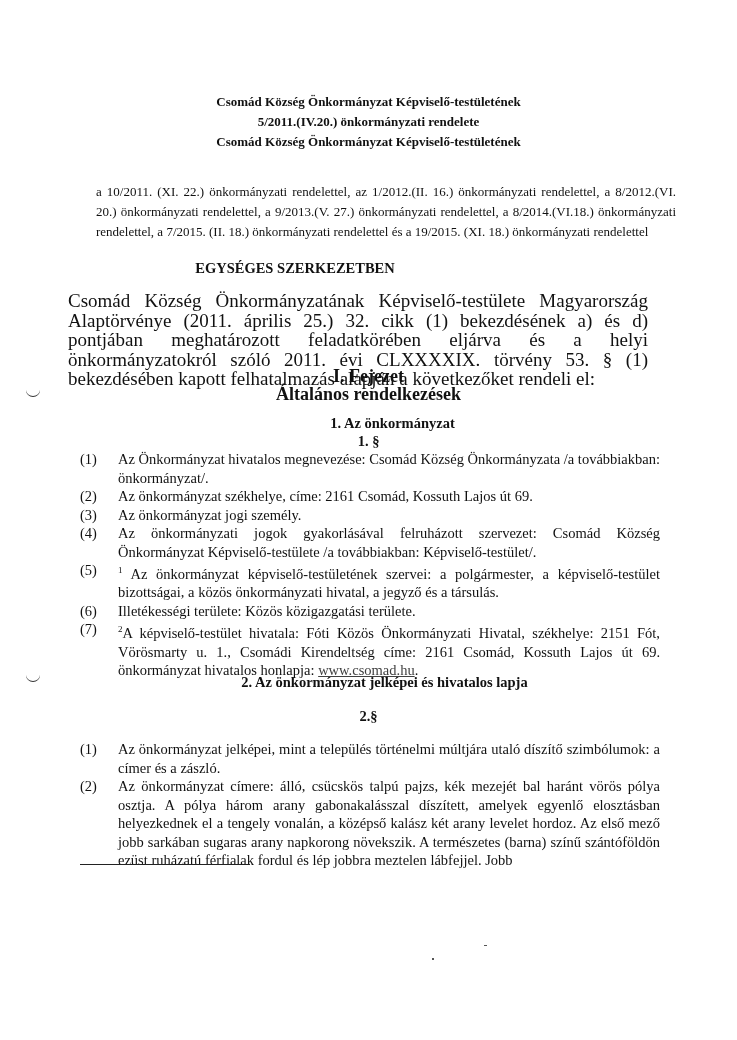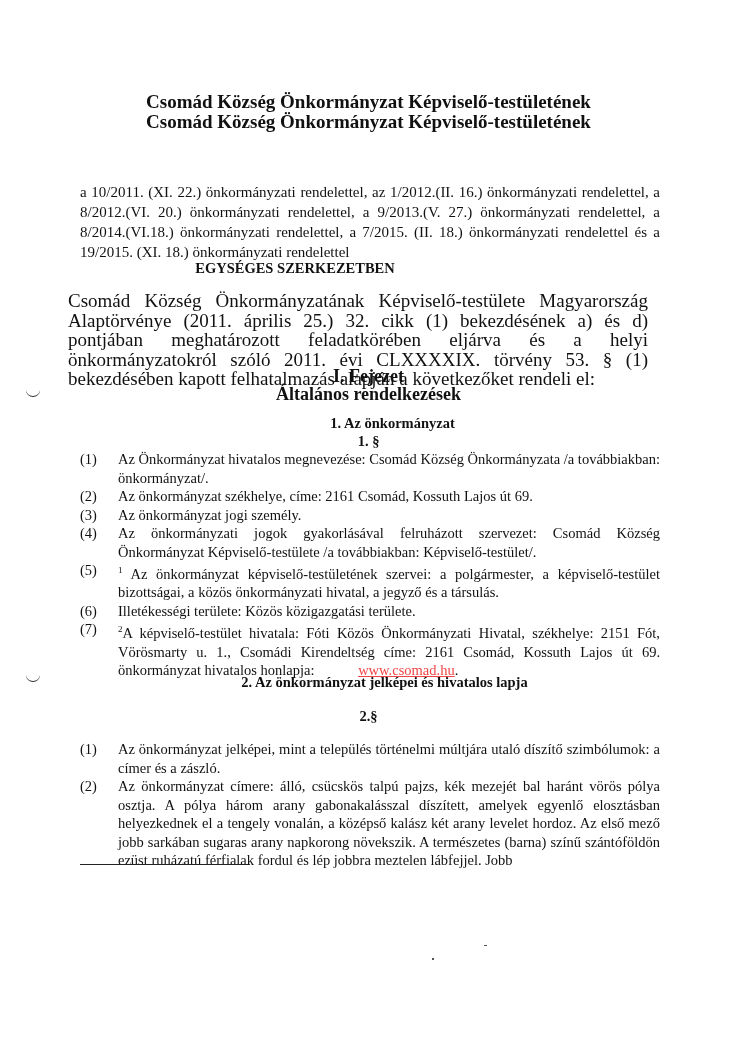--- a/index.html
+++ b/index.html
@@ -1,52 +1,53 @@
 <!DOCTYPE html>
 <html><head>
 <meta charset="utf-8">
 <style>
   html, body { margin: 0; padding: 0; background: #ffffff; }
   body { width: 737px; height: 1040px; position: relative; overflow: hidden;
          font-family: "Liberation Serif", "DejaVu Serif", serif; color: #111; }
   .page { position: absolute; left: 0; top: 0; width: 737px; height: 1040px; }
   .title-block { position: absolute; top: 92px; left: 0; width: 737px; text-align: center;
-                 font-weight: bold; font-size: 19px; line-height: 20px; }
-  .amend { position: absolute; top: 182px; left: 80px; width: 580px; font-size: 15px;
+                 font-weight: bold; font-size: 13px; line-height: 20px; }
+  .amend { position: absolute; top: 182px; left: 96px; width: 580px; font-size: 13px;
            line-height: 20px; text-align: justify; text-align-last: left; }
   .consol { position: absolute; top: 258px; left: 0; width: 590px; text-align: center;
             font-weight: bold; font-size: 14.5px; line-height: 20px; }
   .preamble { position: absolute; top: 291px; left: 68px; width: 580px; font-size: 19px;
               line-height: 19.5px; text-align: justify; text-align-last: left; }
   .chapter { position: absolute; top: 367px; left: 0; width: 737px; text-align: center;
              font-weight: bold; font-size: 18px; line-height: 18px; }
   .section-title { position: absolute; left: 0; width: 737px; text-align: center;
                    font-weight: bold; font-size: 14.5px; line-height: 20px; }
   .para-sign { position: absolute; left: 0; width: 737px; text-align: center;
                font-weight: bold; font-size: 14.5px; line-height: 20px; }
   .items { position: absolute; left: 80px; width: 580px; font-size: 14.5px; line-height: 18.5px; }
   .item { display: flex; margin-bottom: 0; }
   .item .num { width: 38px; flex: 0 0 38px; }
   .item .txt { flex: 1; text-align: justify; text-align-last: left; }
   .item .txt sup { font-size: 9px; }
-  .link { text-decoration: underline; color: #ef4444; margin-left: 40px; }
+  .link { text-decoration: underline; color: #404040; }
   .fn-rule { position: absolute; top: 864px; left: 80px; width: 170px; height: 1px; background: #222; }
   .footnote { position: absolute; left: 80px; width: 600px; font-size: 11px; line-height: 14px; }
   .footnote sup { font-size: 7px; }
   .margin-mark { position: absolute; left: 26px; width: 14px; height: 6px;
                  border-bottom: 1.5px solid #333; border-radius: 0 0 8px 8px; }
   .speck { position: absolute; width: 2px; height: 2px; background: #555; }
 </style>
 </head>
 <body>
 
 <div class="page">
 
   <div class="title-block">
     <div>Csomád Község Önkormányzat Képviselő-testületének</div>
+    <div>5/2011.(IV.20.) önkormányzati rendelete</div>
     <div>Csomád Község Önkormányzat Képviselő-testületének</div>
   </div>
 
   <div class="amend">a 10/2011. (XI. 22.) önkormányzati rendelettel, az 1/2012.(II. 16.) önkormányzati rendelettel, a 8/2012.(VI. 20.) önkormányzati rendelettel, a 9/2013.(V. 27.) önkormányzati rendelettel, a 8/2014.(VI.18.) önkormányzati rendelettel, a 7/2015. (II. 18.) önkormányzati rendelettel és a 19/2015. (XI. 18.) önkormányzati rendelettel</div>
 
   <div class="consol">EGYSÉGES SZERKEZETBEN</div>
 
   <div class="preamble">Csomád Község Önkormányzatának Képviselő-testülete Magyarország Alaptörvénye (2011. április 25.) 32. cikk (1) bekezdésének a) és d) pontjában meghatározott feladatkörében eljárva és a helyi önkormányzatokról szóló 2011. évi CLXXXXIX. törvény 53. § (1) bekezdésében kapott felhatalmazás alapján a következőket rendeli el:</div>
 
   <div class="chapter">

